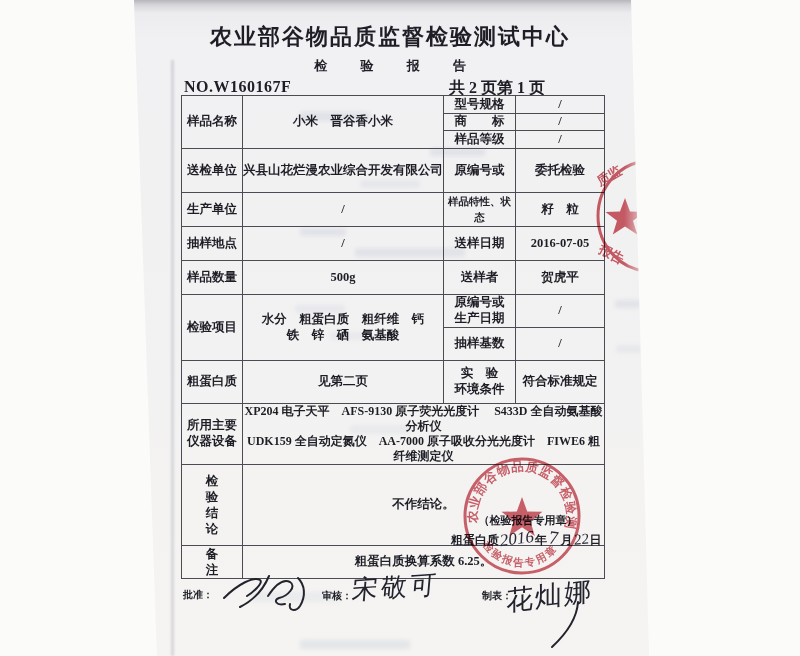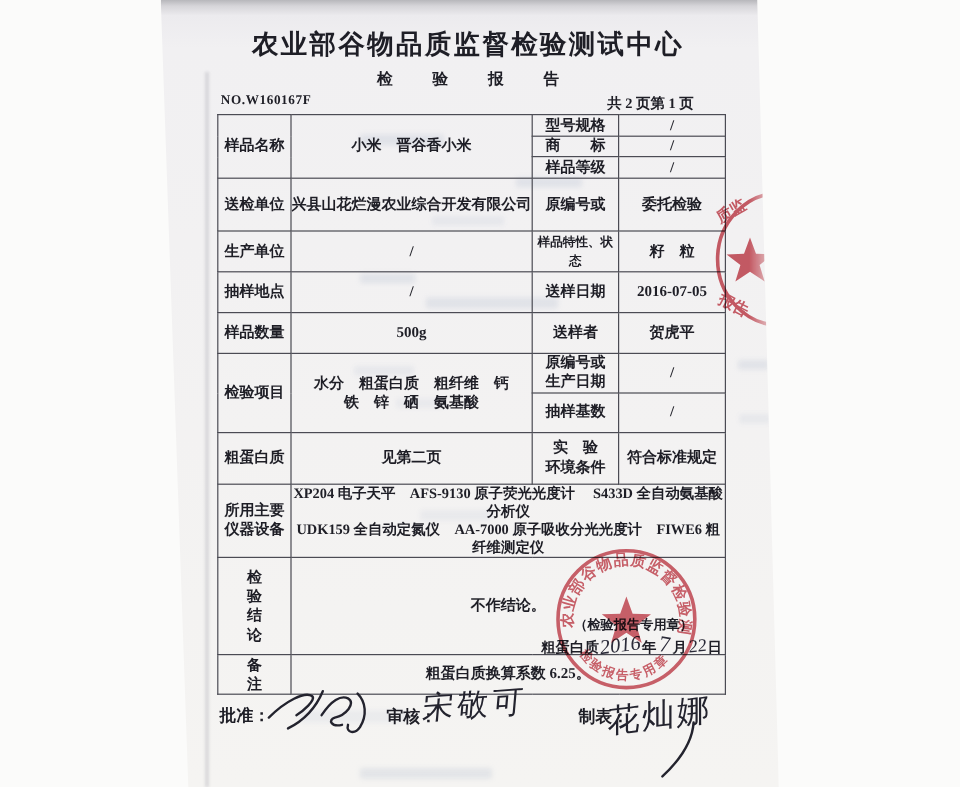--- a/index.html
+++ b/index.html
@@ -9,40 +9,40 @@
   #paper{position:absolute;inset:0;
          clip-path:polygon(134px 0px,631px 0px,649px 656px,157px 656px);
          background:linear-gradient(180deg,#b7b7bb 0px,#d6d5d9 5px,#ecebee 13px,#f1f0f2 40px,#f3f2f2 55%,#f5f4f2 100%);}
   #paper:after{content:"";position:absolute;left:171px;top:60px;bottom:0;width:3px;
                background:rgba(140,140,155,.28);filter:blur(1.2px);}
   
   .org-title{position:absolute;left:140px;width:500px;top:22px;text-align:center;
              font-size:22px;font-weight:700;letter-spacing:2px;}
   .report-title{position:absolute;left:140px;width:500px;top:57px;text-align:center;
                 font-size:13px;font-weight:700;letter-spacing:15px;text-indent:15px;}
-  .report-no{position:absolute;left:184px;top:78px;font-size:11px;font-weight:600;letter-spacing:.5px;}
-  .page-info{position:absolute;left:467px;top:78px;width:150px;text-align:center;font-size:12px;font-weight:600;}
+  .report-no{position:absolute;left:184px;top:78px;font-size:16px;font-weight:600;letter-spacing:.5px;}
+  .page-info{position:absolute;left:449px;top:78px;width:150px;text-align:left;font-size:16px;font-weight:600;}
   
   table.report{position:absolute;left:181px;top:95px;border-collapse:collapse;table-layout:fixed;
                width:423px;font-size:12.5px;font-weight:600;color:#1e1e26;}
   table.report td{border:1px solid #4b4b54;text-align:center;vertical-align:middle;
                   padding:0;overflow:hidden;line-height:1.25;}
   td.vleft{text-align:left;padding-left:10px;}
   td.vtop{vertical-align:top;text-align:left;padding:7px 0 0 10px;}
   .l2{display:block;}
   .small-label{font-size:10.5px;letter-spacing:0;}
   .vert{display:block;width:15px;margin:0 auto;line-height:16px;word-break:break-all;letter-spacing:0;}
   
   .seal-note{position:absolute;left:468px;top:513px;width:120px;text-align:center;font-size:11px;font-weight:600;}
   .issue-line{position:absolute;left:451px;top:527px;width:155px;font-size:12px;font-weight:600;white-space:nowrap;}
   .hw{font-family:"Liberation Serif",serif;color:#2a2a38;font-weight:400;display:inline-block;}
   .hw-year{font-size:17px;transform:rotate(-7deg) skewX(-10deg);margin:0 1px;}
   .hw-month{font-size:19px;transform:rotate(9deg);margin:0 2px;}
   .hw-day{font-size:15px;transform:rotate(-5deg) skewX(-6deg);margin:0 1px;}
-  .foot-label{position:absolute;font-size:14px;font-weight:700;}
+  .foot-label{position:absolute;font-size:10px;font-weight:700;}
   .sig-text{position:absolute;color:#23232e;font-weight:500;white-space:nowrap;}
   #sig-review{left:352px;top:570px;font-size:26px;transform:rotate(-4deg) skewX(-9deg);letter-spacing:3px;}
   #sig-tab{left:506px;top:578px;font-size:27px;transform:rotate(-7deg) skewX(-7deg);letter-spacing:2px;}
   svg{position:absolute;overflow:visible;}
   .stamp{mix-blend-mode:multiply;}
   #edge-stamp{-webkit-mask-image:linear-gradient(to right,#000 52%,transparent 88%);
               mask-image:linear-gradient(to right,#000 52%,transparent 88%);}
   
   .ghost{position:absolute;background:rgba(105,128,172,.13);filter:blur(2px);border-radius:2px;}
 </style>

